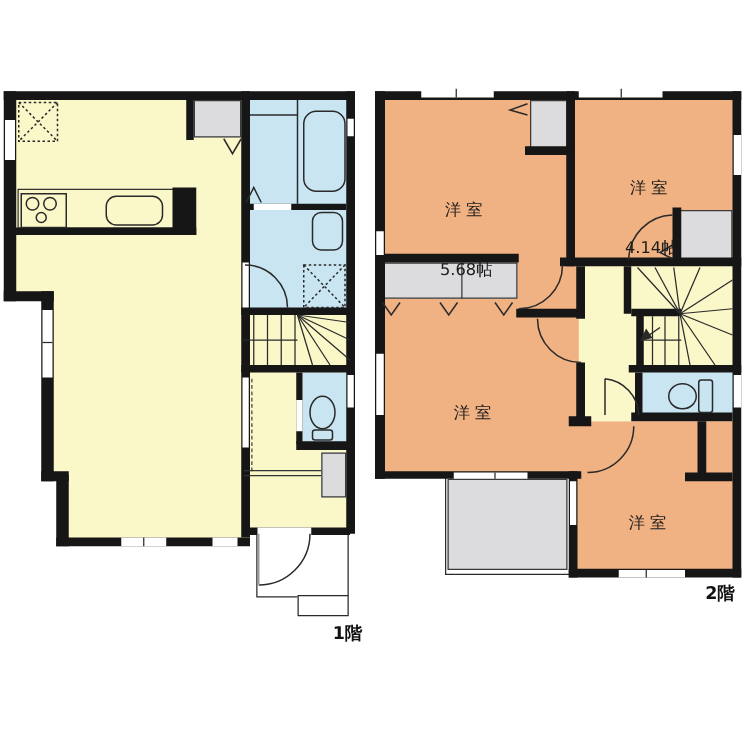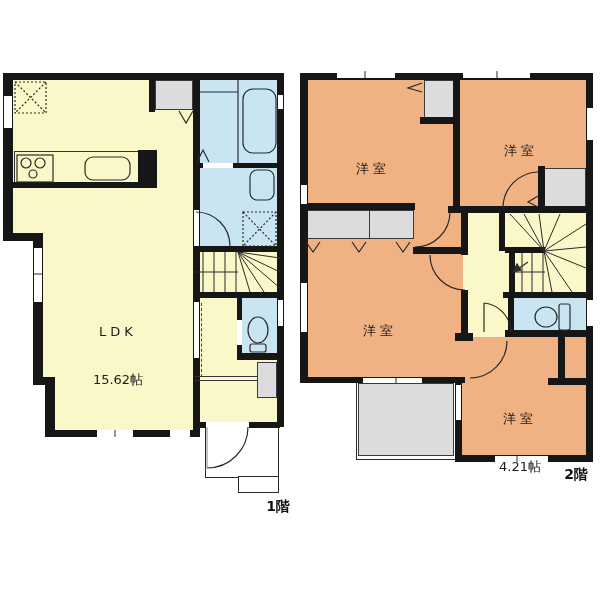--- a/index.html
+++ b/index.html
@@ -219,33 +219,30 @@
         <line x1="365" y1="71" x2="365" y2="78"></line>
         <line x1="497" y1="71" x2="497" y2="78"></line>
         <line x1="396" y1="378" x2="396" y2="383"></line>
         <line x1="517" y1="456" x2="517" y2="462"></line>
         <line x1="115" y1="430" x2="115" y2="437"></line>
         <line x1="34" y1="274" x2="42" y2="274"></line>
       </g>
     </g>
   </svg>
 
-  <div class="lbl" style="left:62px;top:292px;width:112px;">
-    <div class="rm">LDK</div>
-    <div>15.62帖</div>
-  </div>
   <div class="lbl" style="left:323px;top:129px;width:100px;">
     <div class="rm">洋室</div>
+    <div>5.68帖</div>
   </div>
   <div class="lbl" style="left:471px;top:111px;width:100px;">
     <div class="rm">洋室</div>
+    <div>4.14帖</div>
   </div>
   <div class="lbl" style="left:330px;top:291px;width:100px;">
     <div class="rm">洋室</div>
   </div>
   <div class="lbl" style="left:470px;top:379px;width:100px;">
     <div class="rm">洋室</div>
-    <div>4.21帖</div>
   </div>
   <div class="floorlbl" style="left:258px;top:498px;width:40px;">1階</div>
   <div class="floorlbl" style="left:556px;top:466px;width:40px;">2階</div>
 
 </div>
 
 </body></html>

